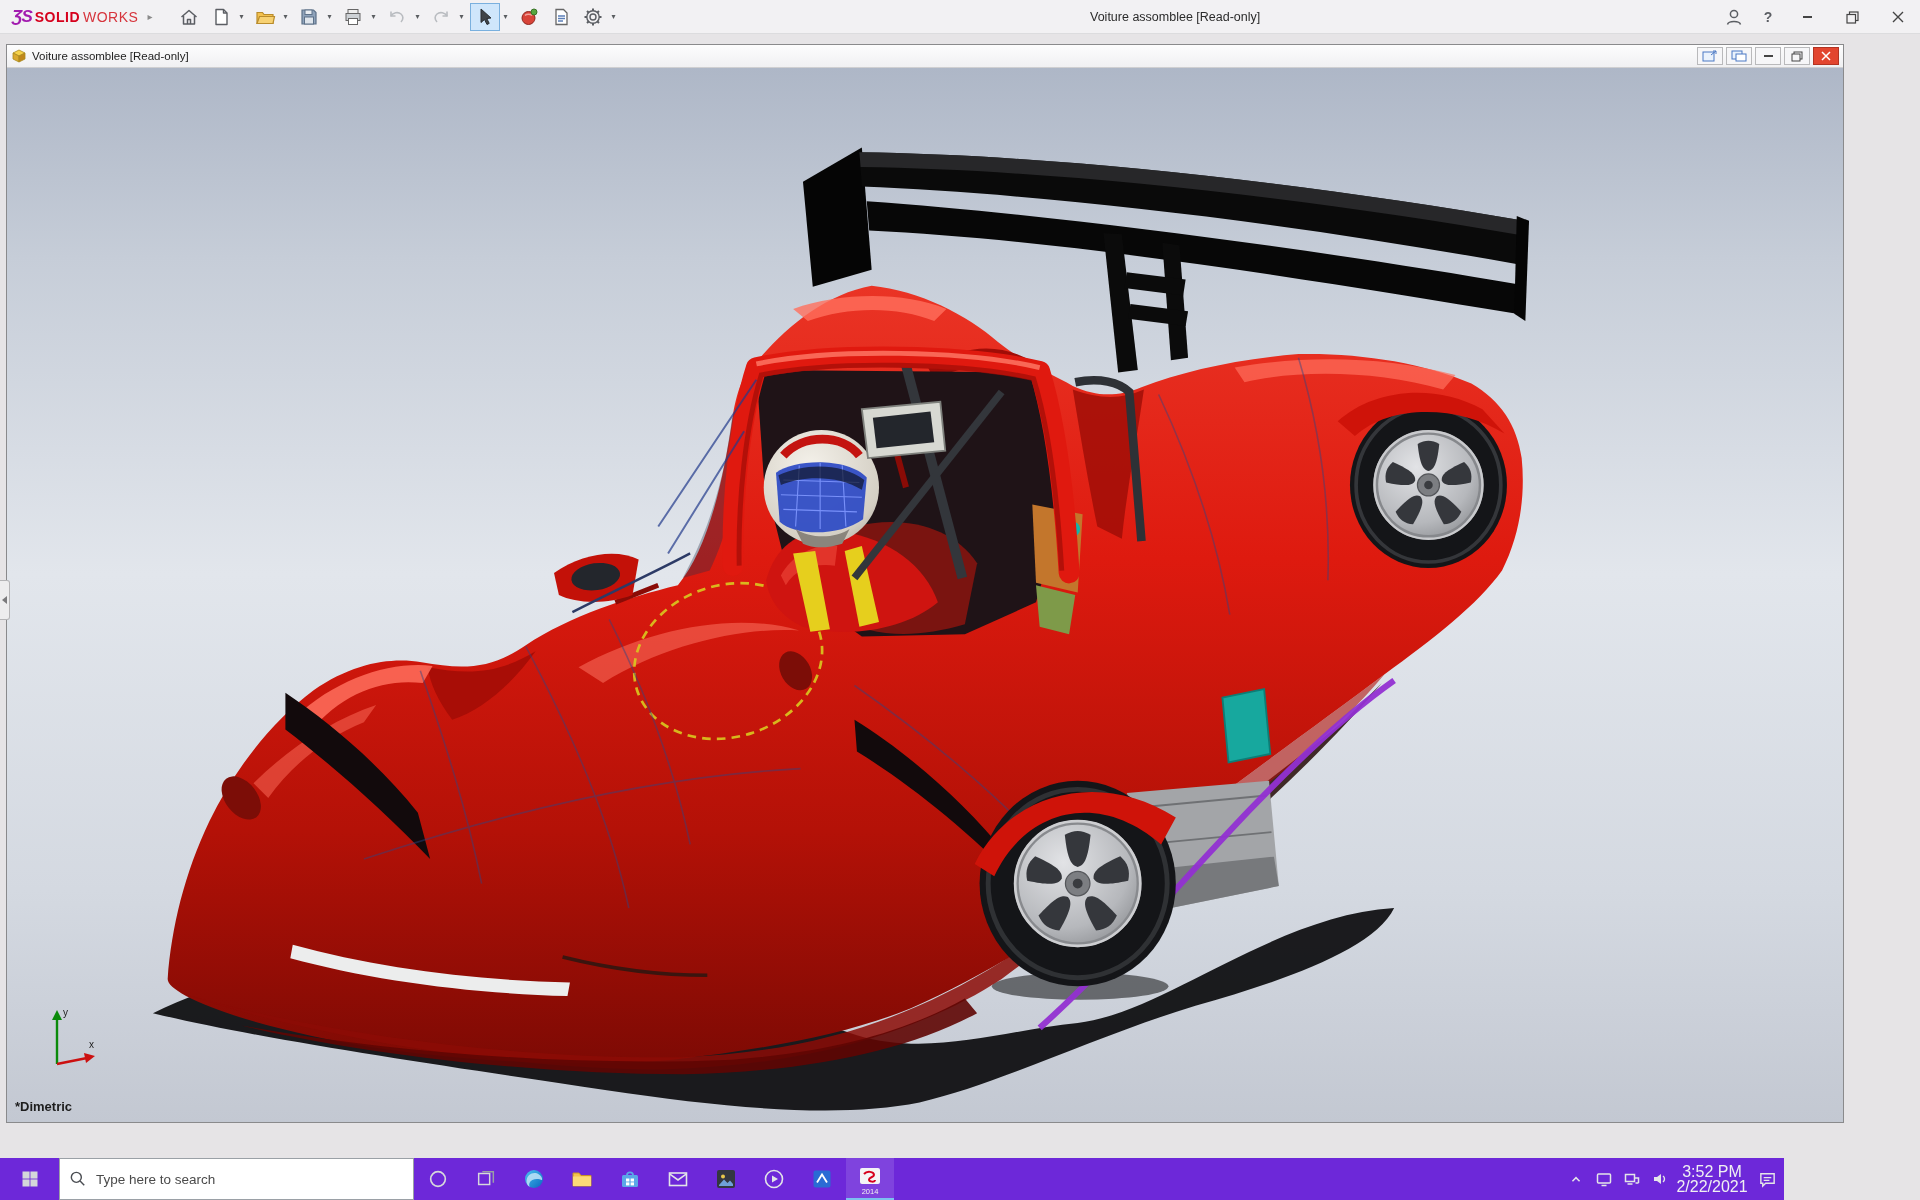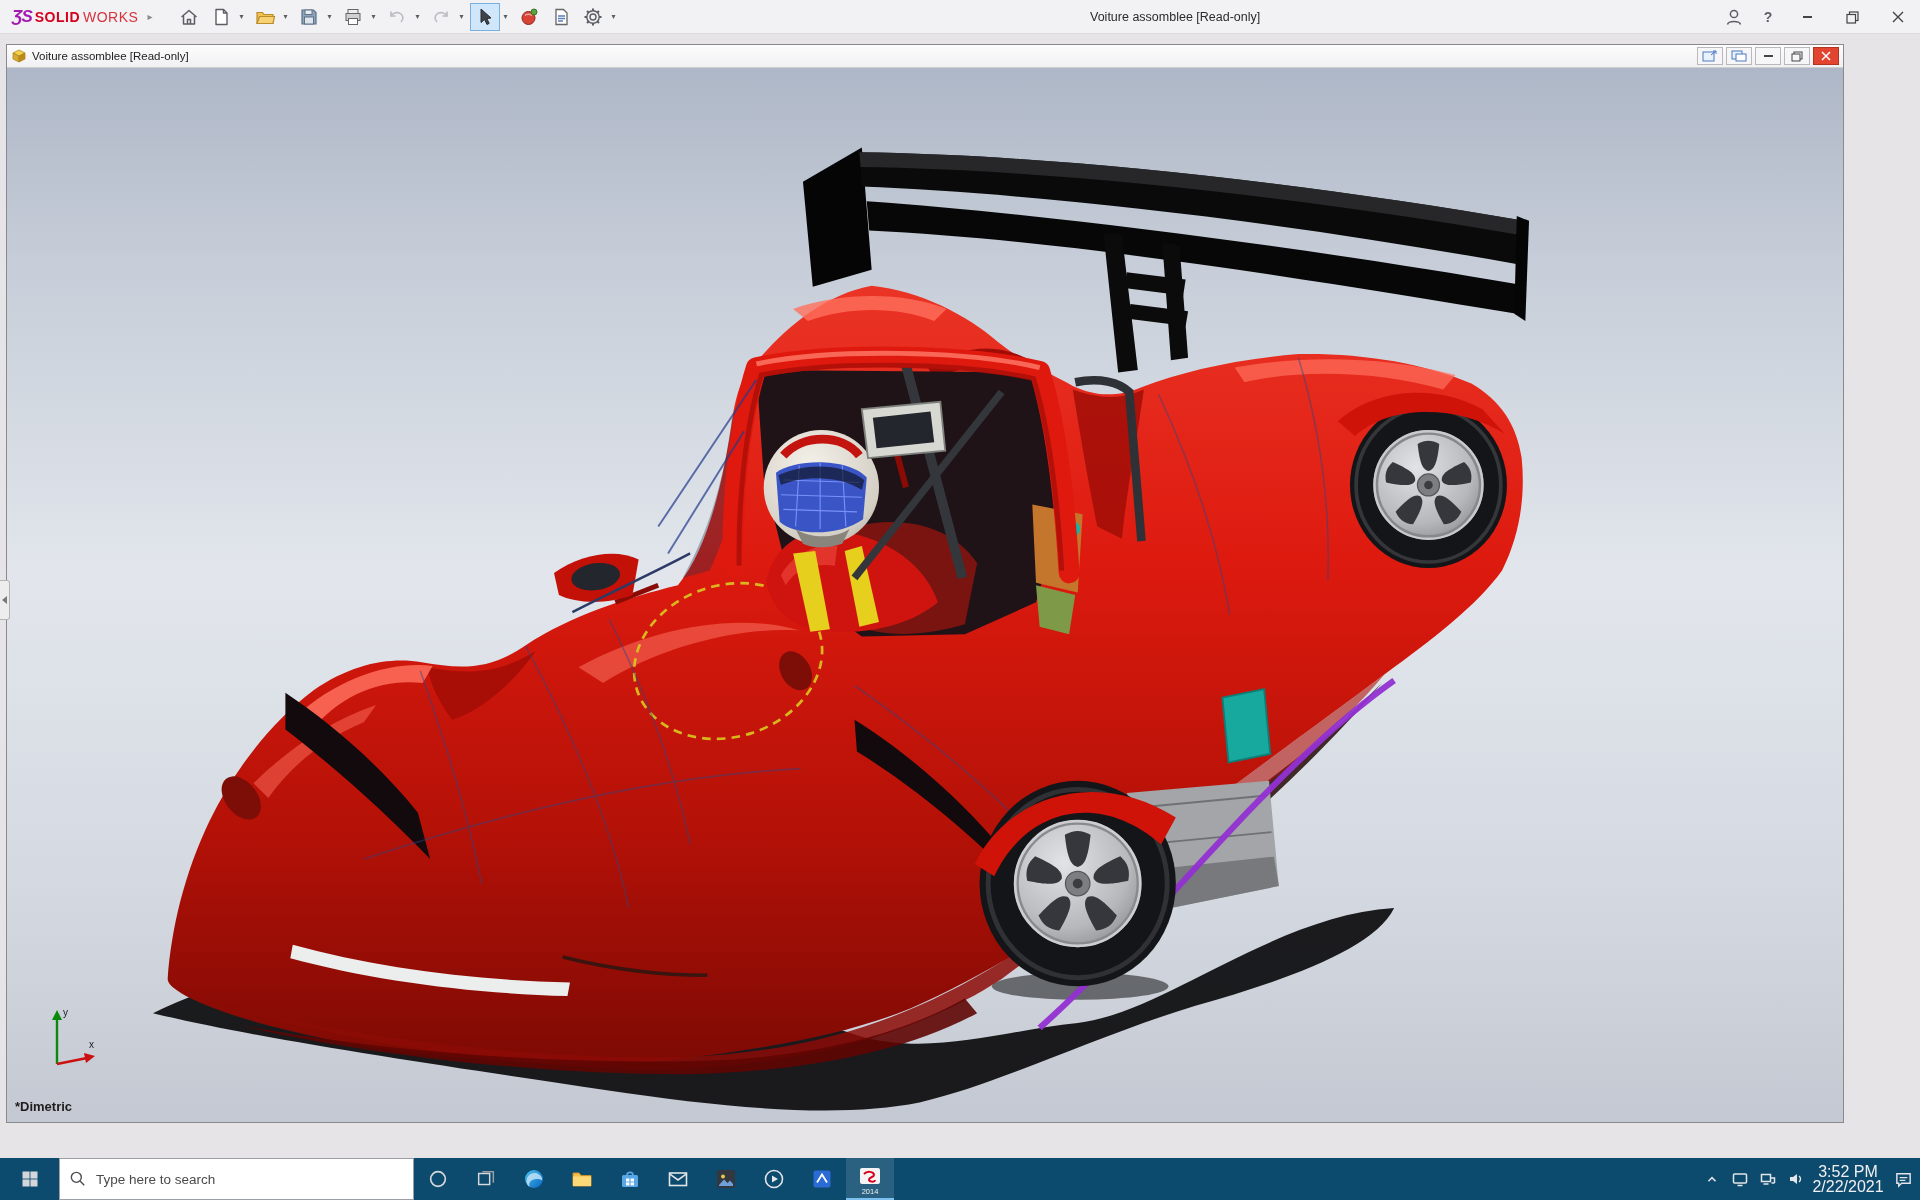--- a/index.html
+++ b/index.html
@@ -45,21 +45,21 @@
     display:flex; align-items:center; justify-content:center; padding:0; }
   .dbtn.close { background:#e2452f; border-color:#b23322; }
   .minbar { width:9px; height:2px; background:#444; }
   .viewport { position:relative; width:100%; height:1054px;
     background:linear-gradient(180deg,#aeb7c7 0%, #c6cdd8 18%, #e2e6ec 48%, #d4d9e1 78%, #c3c8d2 100%); overflow:hidden; }
   .viewport > svg.model { position:absolute; inset:0; width:100%; height:100%; }
   .triad { position:absolute; left:20px; bottom:46px; }
   .view-label { position:absolute; left:8px; bottom:8px; font-size:13px; font-weight:bold; color:#1d1d1d; }
 
   
-  .taskbar { position:absolute; left:0; bottom:0; width:1920px; height:42px; background:#0c4a6e;
+  .taskbar { position:absolute; left:0; bottom:0; width:1784px; height:42px; background:#6d28d9;
     display:flex; align-items:stretch; }
   .task-btn { width:48px; background:transparent; border:none; display:flex; flex-direction:column;
     align-items:center; justify-content:center; position:relative; }
   .task-btn.start { width:59px; }
   .task-btn.active { background:rgba(255,255,255,.13); border-bottom:2px solid #7cc0f0; }
   .search-box { width:355px; background:#ffffff; border:1px solid #9aa0a6; display:flex; align-items:center; padding:0 8px; }
   .search-box input { border:none; outline:none; flex:1; font-size:13.5px; color:#333; margin-left:8px;
     font-family:"Liberation Sans", sans-serif; background:transparent; }
   .search-box input::placeholder { color:#4a4a4a; opacity:1; }
   .sw-year { position:absolute; bottom:2px; left:0; right:0; text-align:center; font-size:7.5px; color:#f2f2f2; }

